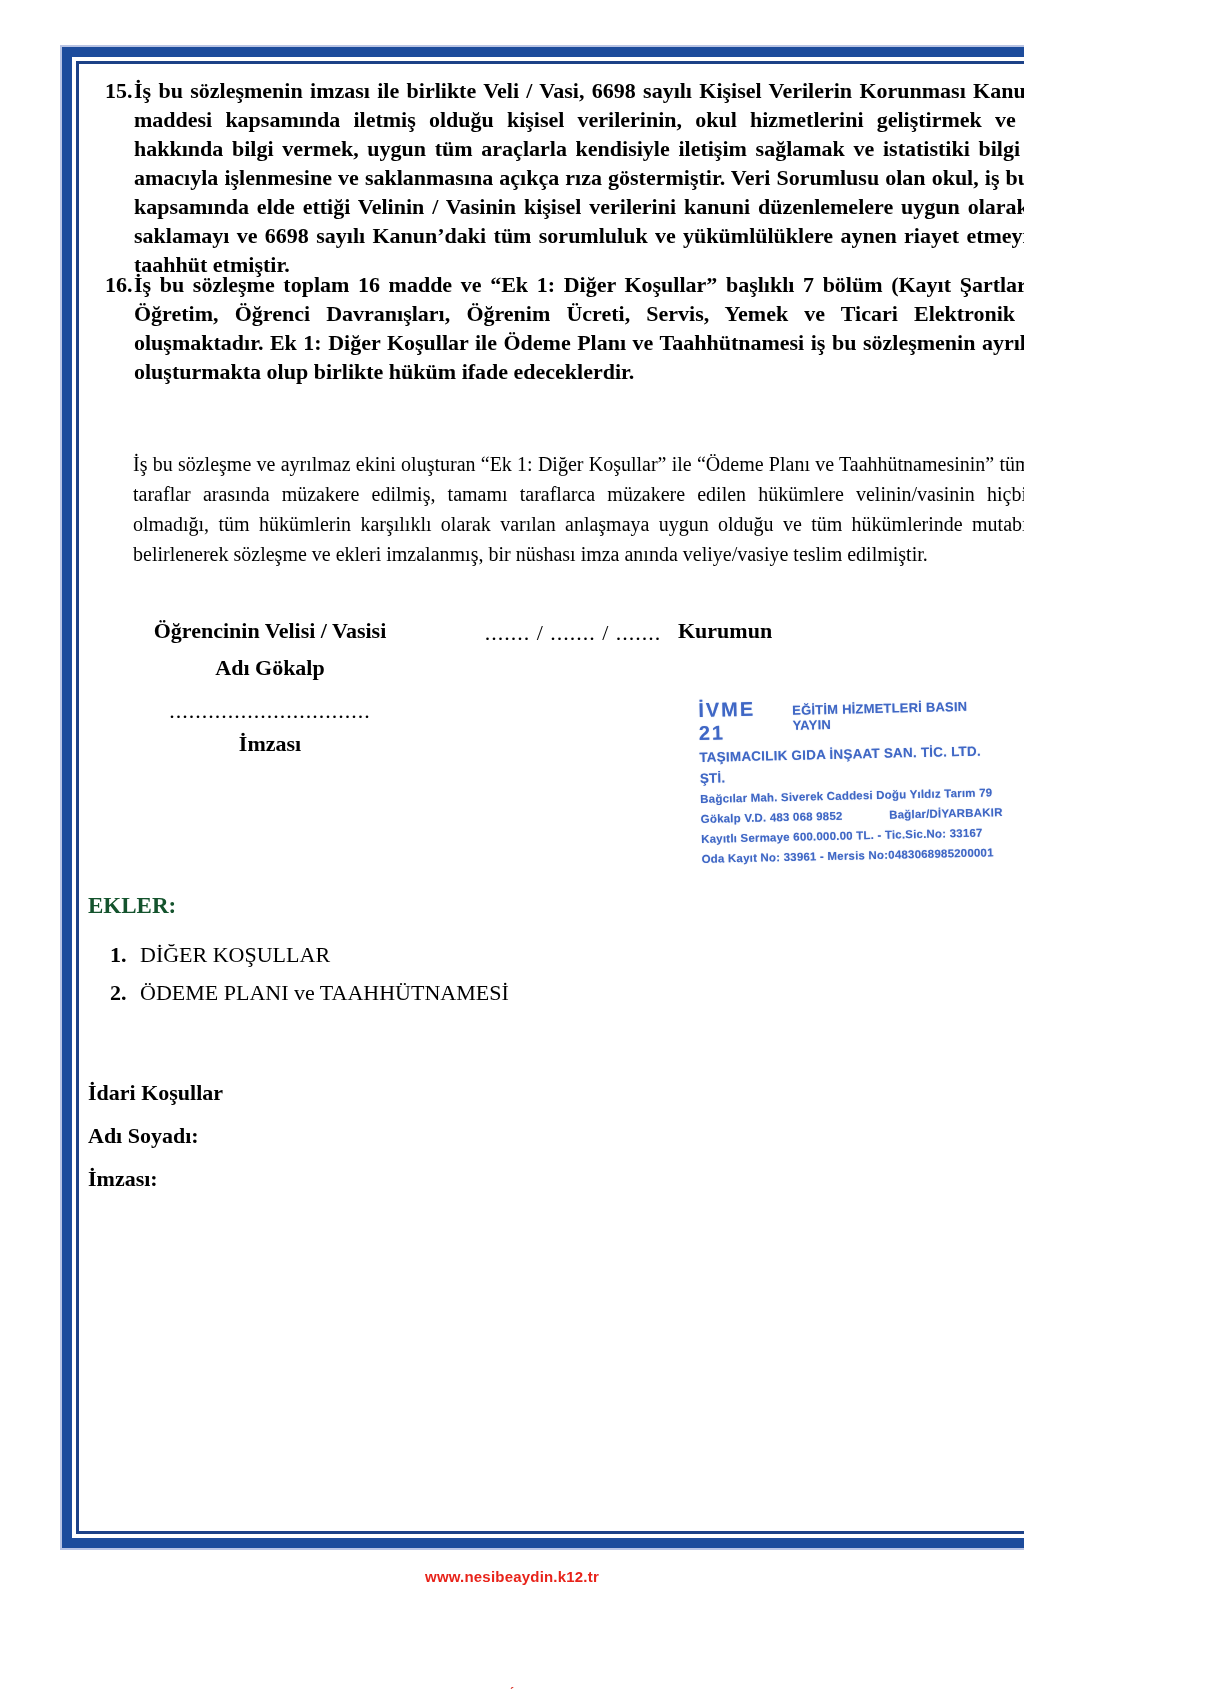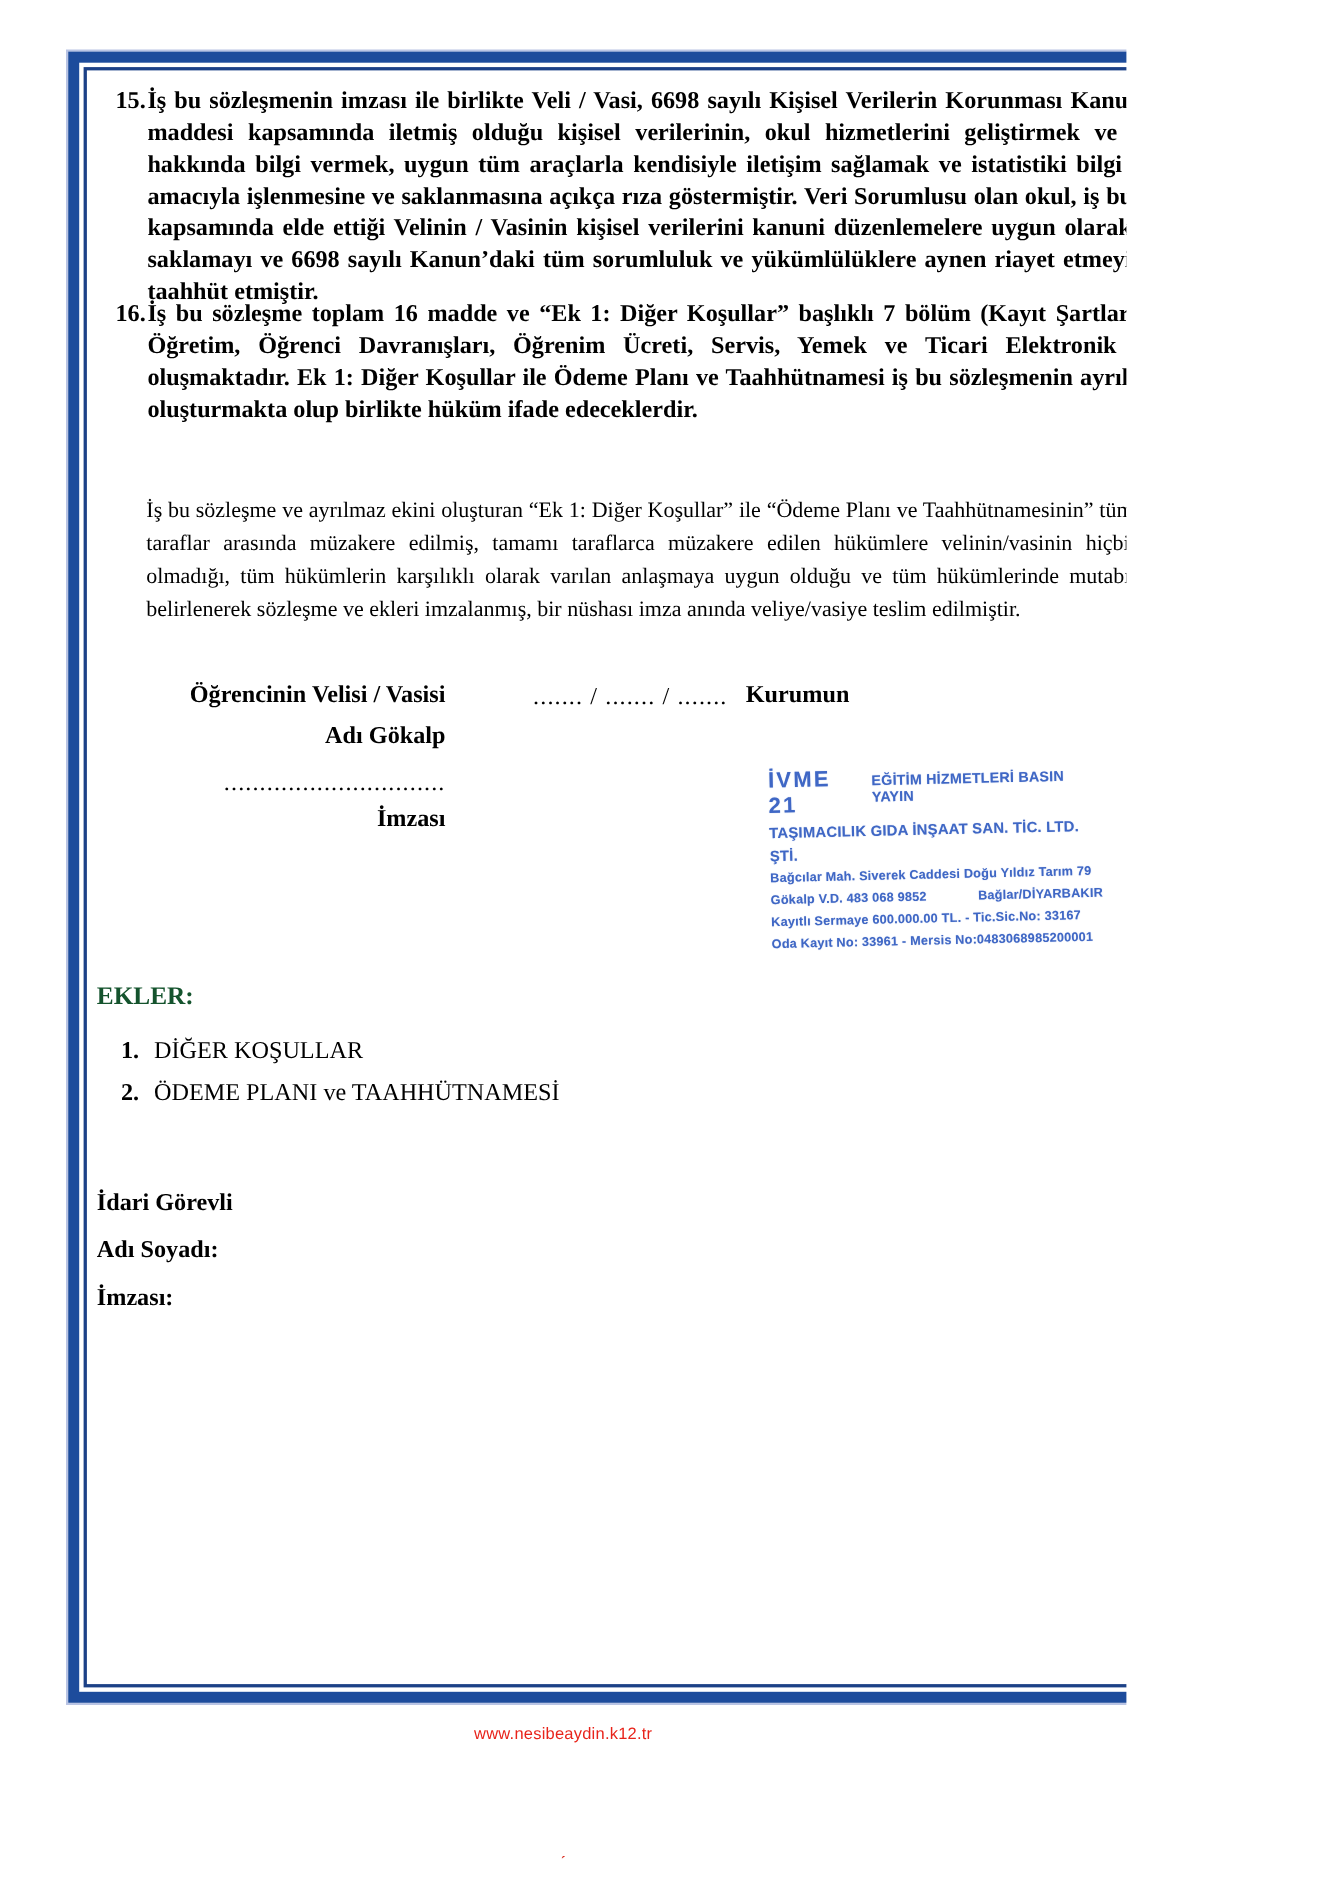--- a/index.html
+++ b/index.html
@@ -20,21 +20,21 @@
   .abs { position:absolute; }
   .clause { display:flex; font-size:22px; line-height:29px; }
   .clause-num { width:29px; flex:none; font-weight:bold; }
   .clause-text { flex:1; text-align:justify;font-weight:bold; }
   .clause15 { left:105px; top:76px; width:1013px; }
   .clause16 { left:105px; top:270px; width:1013px; }
   .closing {
     left:133px; top:417px; width:985px;
     font-size:20px; line-height:30px; text-align:justify;margin-top:32px;
   }
-  .sig-left  { left:135px; top:616px; width:270px; text-align:right; font-weight:bold; font-size:22px; line-height:30px; }
+  .sig-left  { left:135px; top:616px; width:270px; text-align:center; font-weight:bold; font-size:22px; line-height:30px; }
   .sig-date  { left:468px; top:620px; width:210px; text-align:center; font-size:22px; letter-spacing:1px; }
   .sig-right { left:678px; top:616px; width:345px; text-align:left; font-weight:bold; font-size:22px; line-height:30px; }
   .sig-sub { margin-top:7px; }
   .dotted-line { margin-top:13px; font-weight:normal; font-size:22px; letter-spacing:1px; }
   .imzasi-label { margin-top:3px; }
   .stamp {
     left:698px; top:699px; width:302px;
     transform:rotate(-1.3deg); transform-origin:left top;
     color:#3f67c5; font-family:"Liberation Sans", sans-serif;
     text-shadow:0 0 1px rgba(80,115,200,.45);
@@ -46,21 +46,21 @@
   .stamp-small { font-size:11.5px; font-weight:bold; line-height:20px; letter-spacing:.2px; }
   .stamp-line4 { display:flex; justify-content:space-between; }
   .ekler-heading { left:88px; top:893px; font-size:23px; font-weight:bold; color:#14532d; }
   .ekler-list { left:110px; top:940px; font-size:22px; line-height:29px; }
   .ekler-item { display:flex; margin-bottom:9px; }
   .ekler-num { width:30px; flex:none; font-weight:bold; }
   .admin { left:88px; top:1078px; font-size:22px; font-weight:bold; line-height:30px; }
   .admin > div { margin-bottom:13px; }
   .footer-url {
     left:0; right:0; top:1568px; text-align:center;
-    font-family:"Liberation Sans", sans-serif; font-weight:normal;
+    font-family:"Liberation Sans", sans-serif; font-weight:bold;
     font-size:15px; letter-spacing:.2px;
   }
   .bottom-mark {
     left:0; right:0; top:1684px; text-align:center;
     color:#d93025; font-size:13px; font-weight:bold;
   }
 </style>
 </head>
 <body>
 
@@ -117,21 +117,21 @@
       <span class="ekler-num">1.</span>
       <span>DİĞER KOŞULLAR</span>
     </div>
     <div class="ekler-item">
       <span class="ekler-num">2.</span>
       <span>ÖDEME PLANI ve TAAHHÜTNAMESİ</span>
     </div>
   </div>
 
   <div class="abs admin">
-    <div>İdari Görevli</div>
+    <div>İdari Koşullar</div>
     <div>Adı Soyadı:</div>
     <div>İmzası:</div>
   </div>
 
   <div class="abs footer-url" style="color: rgb(232, 35, 26);">www.nesibeaydin.k12.tr</div>
 
   <div class="abs bottom-mark">´</div>
 
 </div>
 

